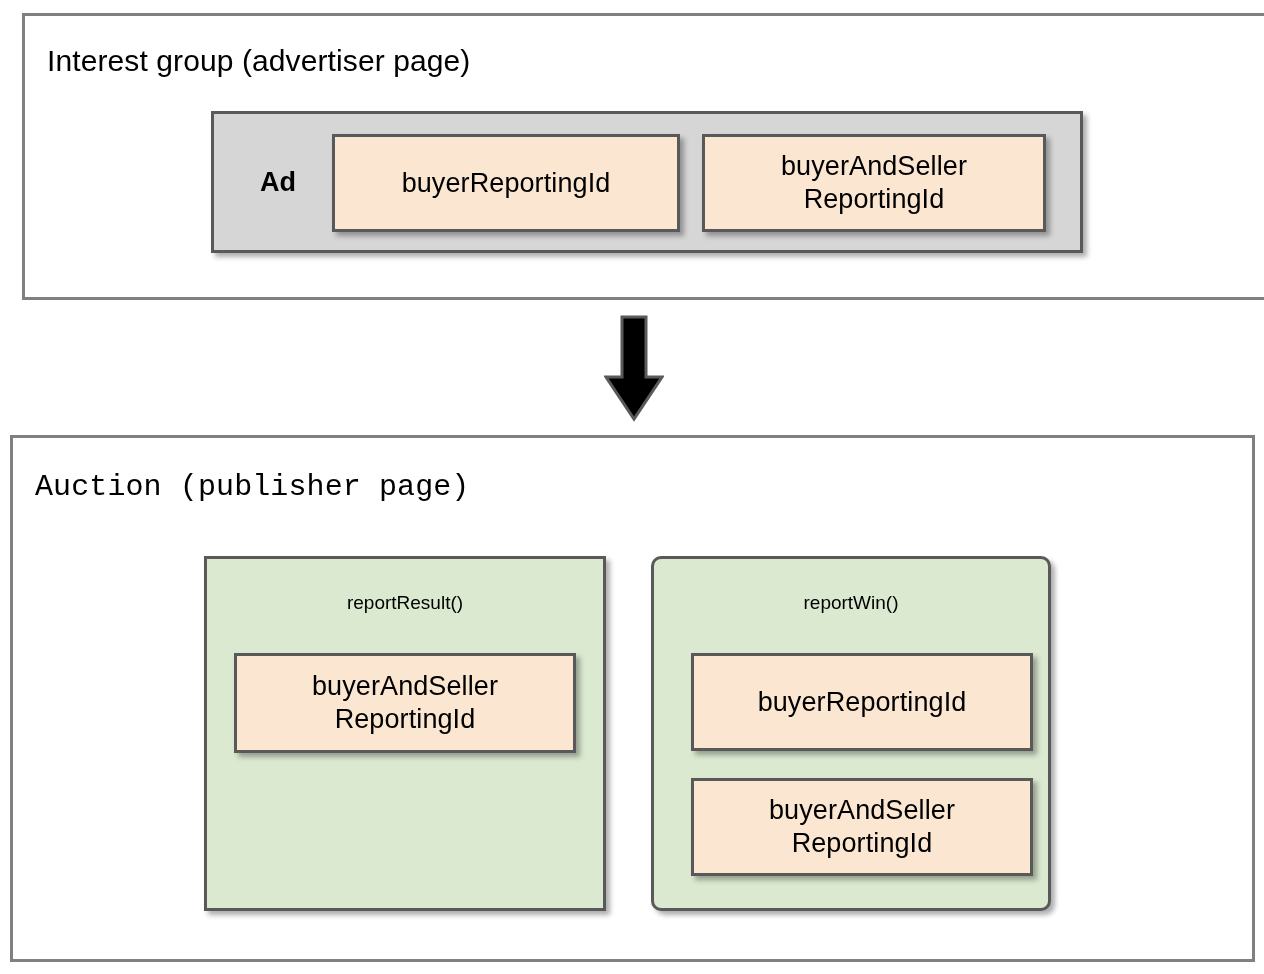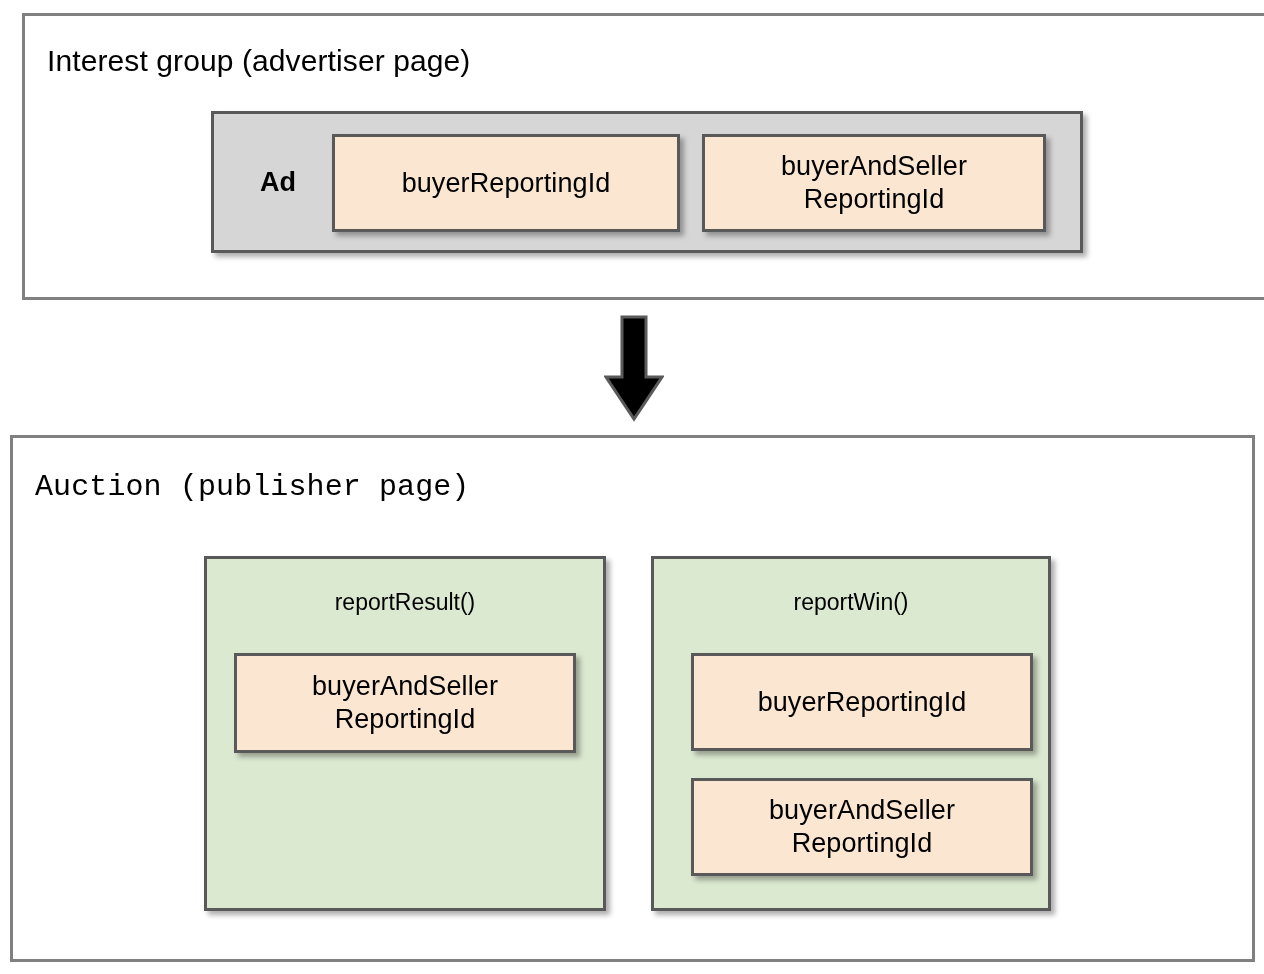--- a/index.html
+++ b/index.html
@@ -122,28 +122,29 @@
     align-items: flex-start;
     justify-content: center;
   }
   #report-win-box {
     left: 638px;
     top: 118px;
     width: 400px;
     height: 355px;
     align-items: flex-start;
     justify-content: center;
+    border-radius: 10px;
   }
   .fn-title {
     position: absolute;
     top: 27px;
     left: 0;
     right: 0;
     text-align: center;
-    font-size: 23px;
+    font-size: 19px;
     line-height: 33px;
     color: #000000;
   }
 
   #rr-buyer-and-seller-reporting-id {
     left: 27px;
     top: 94px;
     width: 342px;
     height: 100px;
   }

